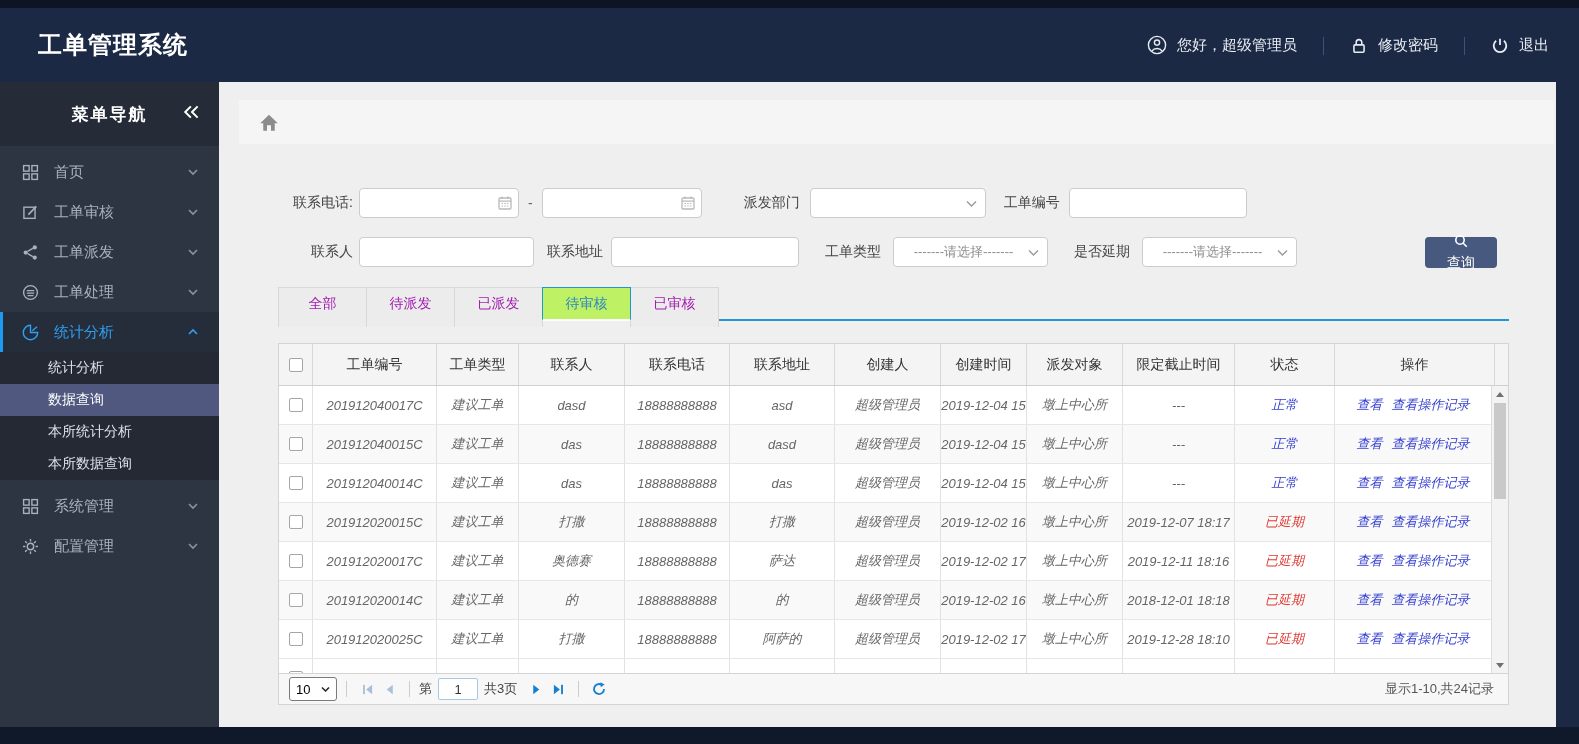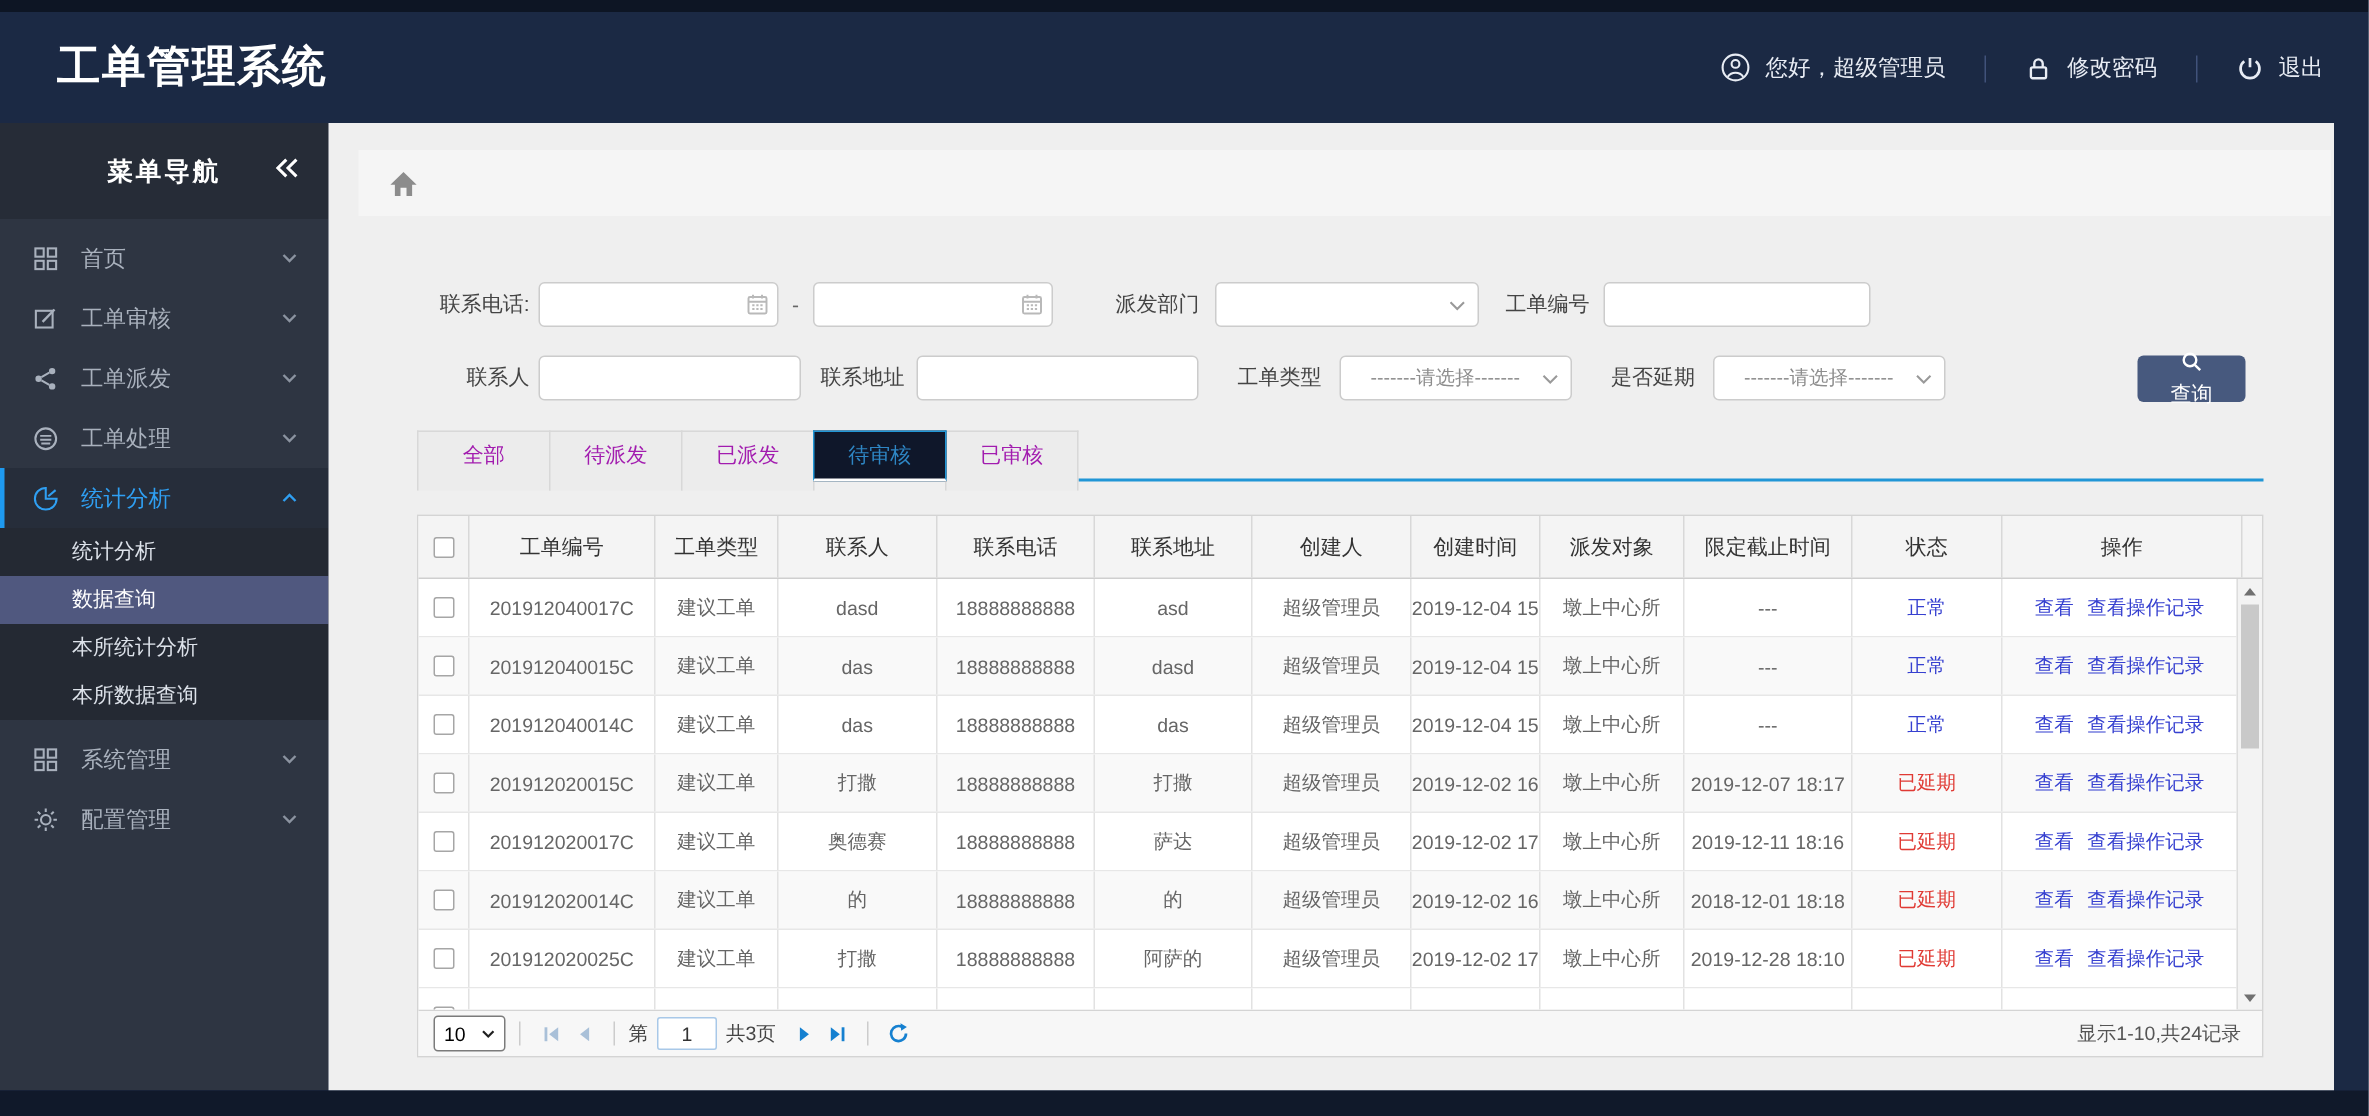--- a/index.html
+++ b/index.html
@@ -3,21 +3,21 @@
 <meta charset="utf-8">
 <style>
   * { margin:0; padding:0; box-sizing:border-box; }
   html,body { width:1579px; height:744px; }
   body { font-family:"Liberation Sans","DejaVu Sans",sans-serif; background:#1b2944; overflow:hidden; }
   .page { width:1579px; height:744px; position:relative; background:#1b2944; display:flex; flex-direction:column; }
 
   
   .topstrip { height:8px; background:#0d1524; }
   .appbar { height:74px; background:#1b2944; display:flex; align-items:center; justify-content:space-between; padding:0 30px 0 38px; }
-  .app-title { color:#fff; font-size:29px; font-weight:bold; letter-spacing:1px; }
+  .app-title { color:#fff; font-size:24px; font-weight:bold; letter-spacing:1px; }
   .appbar-right { display:flex; align-items:flex-end; color:#e8ecf4; font-size:15px; }
   .abr-item { display:flex; align-items:center; gap:10px; cursor:pointer; }
   .abr-sep { width:1px; height:18px; background:#41527a; margin:0 26px; }
   .icon { display:inline-flex; align-items:center; justify-content:center; }
 
   
   .main { flex:1; display:flex; background:#1b2944; overflow:hidden; }
   .bottomstrip { height:17px; background:#10192a; }
 
   
@@ -47,29 +47,29 @@
   .date-wrap .finput { width:160px; padding-right:26px; }
   .date-wrap .cal { position:absolute; right:6px; top:7px; }
   .dash { margin:0 9px; color:#666; }
   .fselect { height:30px; border:1px solid #ccc; border-radius:4px; background:#fff; display:flex; align-items:center; justify-content:center; color:#8d8d8d; font-size:13px; position:relative; cursor:pointer; }
   .fselect .schev { position:absolute; right:8px; top:11px; }
   .btn-query { position:absolute; right:0; top:0; width:72px; height:31px; background:#47597e; color:#fff; border:none; border-radius:4px; font-size:14px; display:flex; align-items:center; justify-content:center; gap:6px; cursor:pointer;flex-direction:column; }
 
   
   .tabs { margin:20px 0 0 59px; width:1231px; display:flex; border-bottom:2px solid #2196d6; height:34px; }
   .tab { width:89px; height:40px; line-height:30px; text-align:center; background:#ececec; border:1px solid #d8d8d8; border-bottom:none; margin-right:-1px; font-size:14px; color:#a21caf; cursor:pointer; }
-  .tab.active { background:#0f172a; border:1px solid #2196d6; border-bottom:2px solid #fff; height:34px; margin-bottom:-2px; color:#2e86c4; position:relative; z-index:2; }
+  .tab.active { background:#bef264; border:1px solid #2196d6; border-bottom:2px solid #fff; height:34px; margin-bottom:-2px; color:#2e86c4; position:relative; z-index:2; }
 
   
   .table-wrap { margin:22px 0 0 59px; width:1231px; background:#fff; border:1px solid #d4d4d4; }
   .thead { display:flex; height:42px; background:#f4f4f4; border-bottom:1px solid #cfcfcf; }
   .th { display:flex; align-items:center; justify-content:center; border-right:1px solid #d8d8d8; font-size:14px; color:#333; white-space:nowrap; overflow:hidden; }
   .th.fill { flex:1; border-right:none; }
   .tbody { display:flex; height:287px; overflow:hidden; }
-  .rows { width:1212px; }
+  .rows { width:1212px;font-style:italic; }
   .trow { display:flex; height:39px; border-bottom:1px solid #e7e7e7; background:#fff; }
   .trow.alt { background:#f9f9f9; }
   .td { display:flex; align-items:center; justify-content:center; border-right:1px solid #e2e2e2; font-size:13px; color:#666; overflow:hidden; white-space:nowrap; }
   .c0{width:34px;} .c1{width:124px;} .c2{width:82px;} .c3{width:106px;} .c4{width:105px;}
   .c5{width:105px;} .c6{width:106px;} .c7{width:86px;} .c8{width:96px;} .c9{width:112px;}
   .c10{width:100px;} .c11{flex:1; border-right:none; gap:9px;}
   .thead .c11{flex:none;width:160px;border-right:1px solid #d8d8d8;}
   .cb { width:14px; height:14px; border:1px solid #a6a6a6; border-radius:2px; background:#fff; cursor:pointer; }
   .st-normal { color:#3640d0; }
   .st-delayed { color:#e03a34; }

